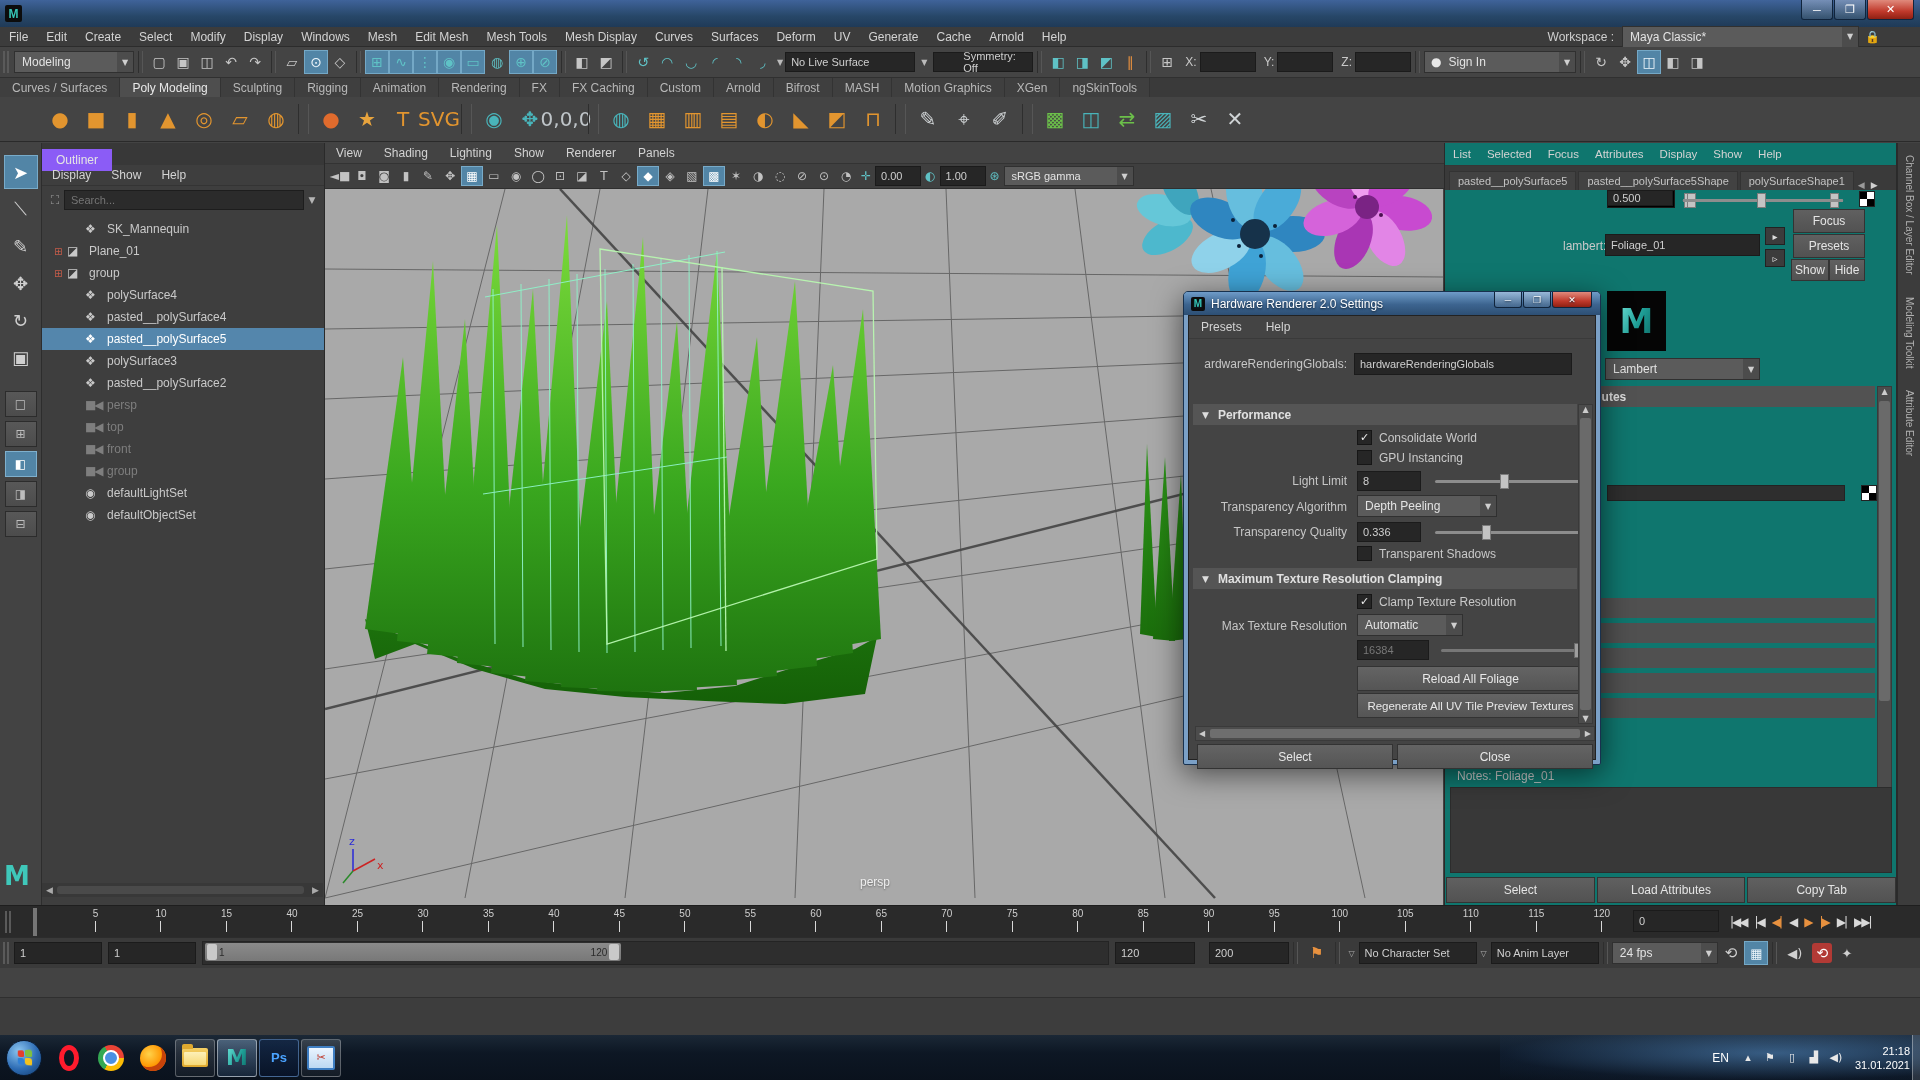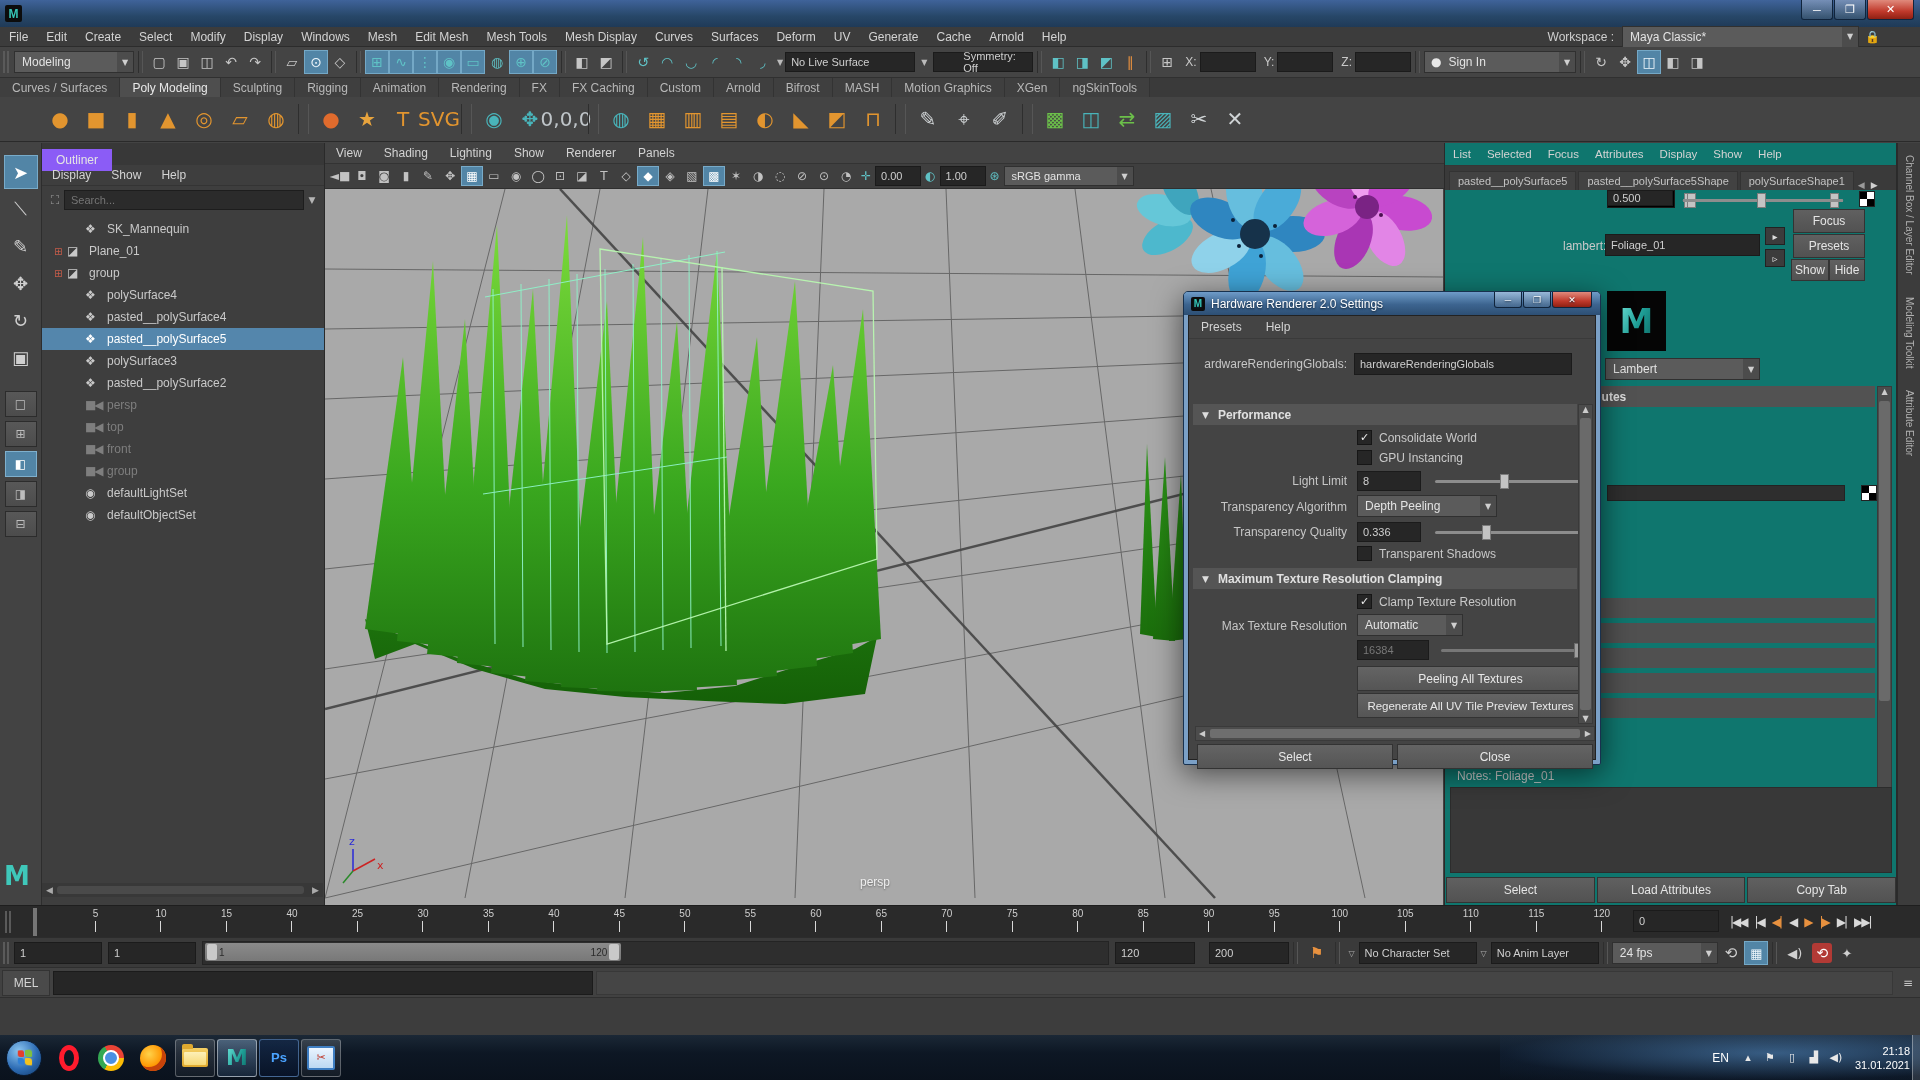--- a/index.html
+++ b/index.html
@@ -914,21 +914,21 @@
           <span class="arrow g">▼</span>
       </div>
       <div class="abs field" style="left:168px;top:324px;width:72px;color:#777;">
           <span>16384</span>
         </div>
       <div class="abs" style="left:252px;top:324px;width:140px;height:20px;opacity:.7;">
         <div class="track" style="left:0;width:140px;">
             <div class="handle" style="left:calc(99% - 6px);"></div>
           </div>
       </div>
-      <div class="dlg-btn" style="left:168px;top:350px;width:225px;">Peeling All Textures</div>
+      <div class="dlg-btn" style="left:168px;top:350px;width:225px;">Reload All Foliage</div>
       <div class="dlg-btn" style="left:168px;top:377px;width:225px;font-size:11.5px;">Regenerate All UV Tile Preview Textures</div>
 
       <div class="scroll-v" style="right:2px;top:88px;height:318px;">
         <span class="g" style="display:block;text-align:center;font-size:8px;color:#ccc;">▲</span>
         <div class="scroll-thumb-v" style="top:13px;bottom:13px;"></div>
         <span class="g" style="position:absolute;bottom:0;width:100%;text-align:center;font-size:8px;color:#ccc;">▼</span>
       </div>
 
       <div class="abs" style="left:6px;top:410px;width:398px;height:13px;background:#4c4c4c;border:1px solid #3a3a3a;display:flex;align-items:center;">
         <span class="g" style="font-size:8px;color:#ccc;padding:0 3px;">◀</span>
@@ -1027,28 +1027,20 @@
         <span class="arrow g">▼</span>
     </div>
     <span class="g" style="color:#d0d0d0;font-size:15px;margin:0 7px;">⟲</span>
     <div class="icon-btn g active" style="font-size:13px;">▦</div>
     <div class="sep"></div>
     <span class="g" style="color:#d0d0d0;font-size:13px;margin:0 6px;">◀)</span>
     <div class="icon-btn g" style="background:#b23a35;border-radius:3px;width:20px;height:20px;color:#fff;margin:0 4px;">⟲</div>
     <span class="g" style="color:#d0d0d0;font-size:13px;margin:0 5px;">✦</span>
   </div>
 
-  <div id="cmdline" class="abs">
-    <div style="width:46px;height:24px;background:#4a4a4a;border:1px solid #333;display:flex;align-items:center;justify-content:center;color:#d5d5d5;margin-left:2px;">
-      <span>MEL</span>
-    </div>
-    <div style="width:538px;height:22px;background:#262626;border:1px solid #1b1b1b;margin-left:3px;"></div>
-    <div style="flex:1;height:22px;background:#454545;border:1px solid #383838;margin:0 3px;"></div>
-    <div class="icon-btn g" style="font-size:12px;">≡</div>
-  </div>
 
   <div id="helpline" class="abs"></div>
 
   <div id="taskbar" class="abs">
     <div id="tray-glow"></div>
     <div id="start-orb">
       <div class="flag">
           <i style="background:#e43e2b;"></i>
           <i style="background:#7fbf3f;"></i>
           <i style="background:#2f7fd4;"></i>

